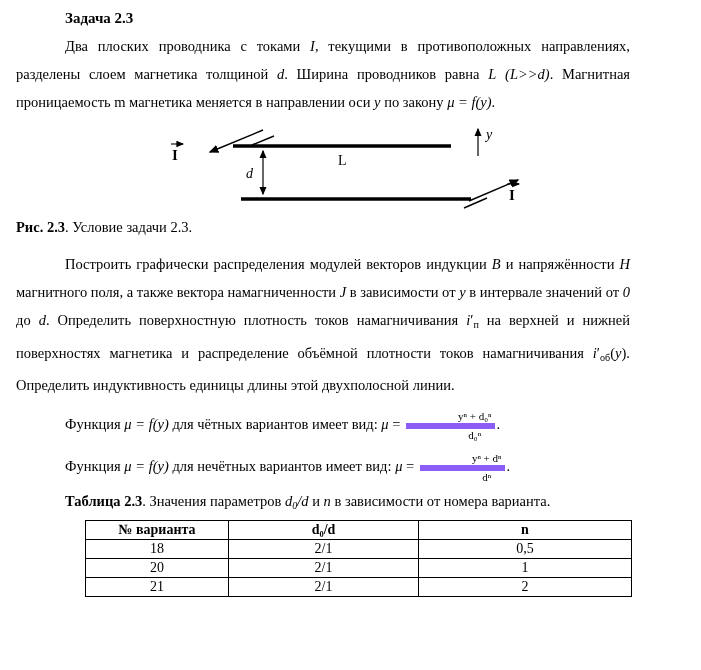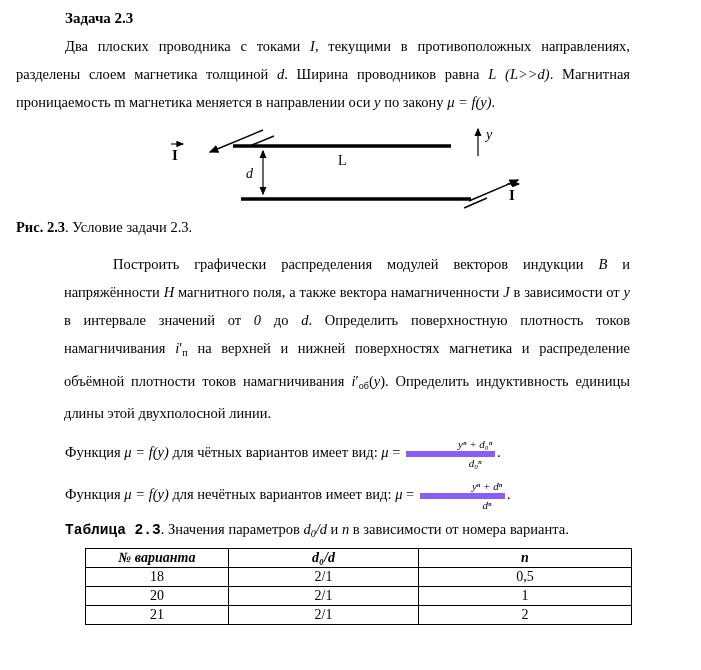--- a/index.html
+++ b/index.html
@@ -32,31 +32,30 @@
     line-height: 28px;
   }
   .figure-wrap {
     margin: 4px 0 0 150px;
     height: 96px;
   }
   .caption {
     line-height: 22px;
     margin-top: 0;
   }
-  .para2 { margin-top: 12px; margin-left: 48px; }
+  .para2 { margin-top: 12px; }
   .formula {
     line-height: 31px;
     margin-top: 10px;
     text-align: left;
   }
   .frac {
     display: inline-block;
     vertical-align: middle;
     text-align: center;
-    font-style: italic;
     font-size: 11px;
     line-height: 1.15;
     margin: 0 2px;
   }
   .frac .num { display: block; padding: 0 3px; }
   .frac .den { display: block; padding: 0 3px; border-top: 6px solid #8b5cf6; }
   .tcaption {
     margin-top: 6px;
     line-height: 22px;
     text-indent: 49px;
@@ -67,21 +66,21 @@
     table-layout: fixed;
     width: 546px;
   }
   table.variants th, table.variants td {
     border: 1px solid #000;
     text-align: center;
     font-size: 14px;
     line-height: 16px;
     padding: 1px 2px;
   }
-  table.variants th { font-weight: bold; font-style: italic; }
+  table.variants th { font-weight: bold; }
   svg text {
     font-family: "Liberation Serif", "DejaVu Serif", serif;
   }
 </style>
 </head>
 <body>
 
 <div class="page">
 
   <p class="title">Задача 2.3</p>
@@ -124,21 +123,21 @@
   </div>
 
   <p class="caption"><span style="font-weight: bold;">Рис. 2.3</span><span>. Условие задачи 2.3.</span></p>
 
   <p class="body para2"><span>Построить графически распределения модулей векторов индукции </span><span style="font-style: italic;">B</span><span> и напряжённости </span><span style="font-style: italic;">H</span><span> магнитного поля, а также вектора намагниченности </span><span style="font-style: italic;">J</span><span> в зависимости от </span><span style="font-style: italic;">y</span><span> в интервале значений от </span><span style="font-style: italic;">0</span><span> до </span><span style="font-style: italic;">d</span><span>. Определить поверхностную плотность токов намагничивания </span><span style="font-style: italic;">i</span><span>′</span><span style="vertical-align: -0.25em; font-size: 0.7em;">п</span><span> на верхней и нижней поверхностях магнетика и распределение объёмной плотности токов намагничивания </span><span style="font-style: italic;">i</span><span>′</span><span style="vertical-align: -0.25em; font-size: 0.7em;">об</span><span>(</span><span style="font-style: italic;">y</span><span>). Определить индуктивность единицы длины этой двухполосной линии.</span></p>
 
   <p class="body formula"><span><span>Функция </span><span style="font-style: italic;">μ = f(y)</span><span> для чётных вариантов имеет вид: </span><span style="font-style: italic;">μ</span><span> = </span></span><span class="frac"><span class="num">yⁿ + d₀ⁿ</span><span class="den">d₀ⁿ</span></span><span>.</span></p>
 
   <p class="body formula"><span><span>Функция </span><span style="font-style: italic;">μ = f(y)</span><span> для нечётных вариантов имеет вид: </span><span style="font-style: italic;">μ</span><span> = </span></span><span class="frac"><span class="num">yⁿ + dⁿ</span><span class="den">dⁿ</span></span><span>.</span></p>
 
-  <p class="tcaption"><span style="font-weight: bold; font-family: Liberation Mono, monospace;">Таблица 2.3</span><span>. Значения параметров </span><span style="font-style: italic;">d</span><span style="font-style: italic; vertical-align: -0.25em; font-size: 0.7em;">0</span><span style="font-style: italic;">/d</span><span> и </span><span style="font-style: italic;">n</span><span> в зависимости от номера варианта.</span></p>
+  <p class="tcaption"><span style="font-weight: bold;">Таблица 2.3</span><span>. Значения параметров </span><span style="font-style: italic;">d</span><span style="font-style: italic; vertical-align: -0.25em; font-size: 0.7em;">0</span><span style="font-style: italic;">/d</span><span> и </span><span style="font-style: italic;">n</span><span> в зависимости от номера варианта.</span></p>
 
   <table class="variants">
     <colgroup>
       <col style="width:143px">
       <col style="width:190px">
       <col style="width:213px">
     </colgroup>
     <tbody>
       <tr>
         <th>№ варианта</th>

